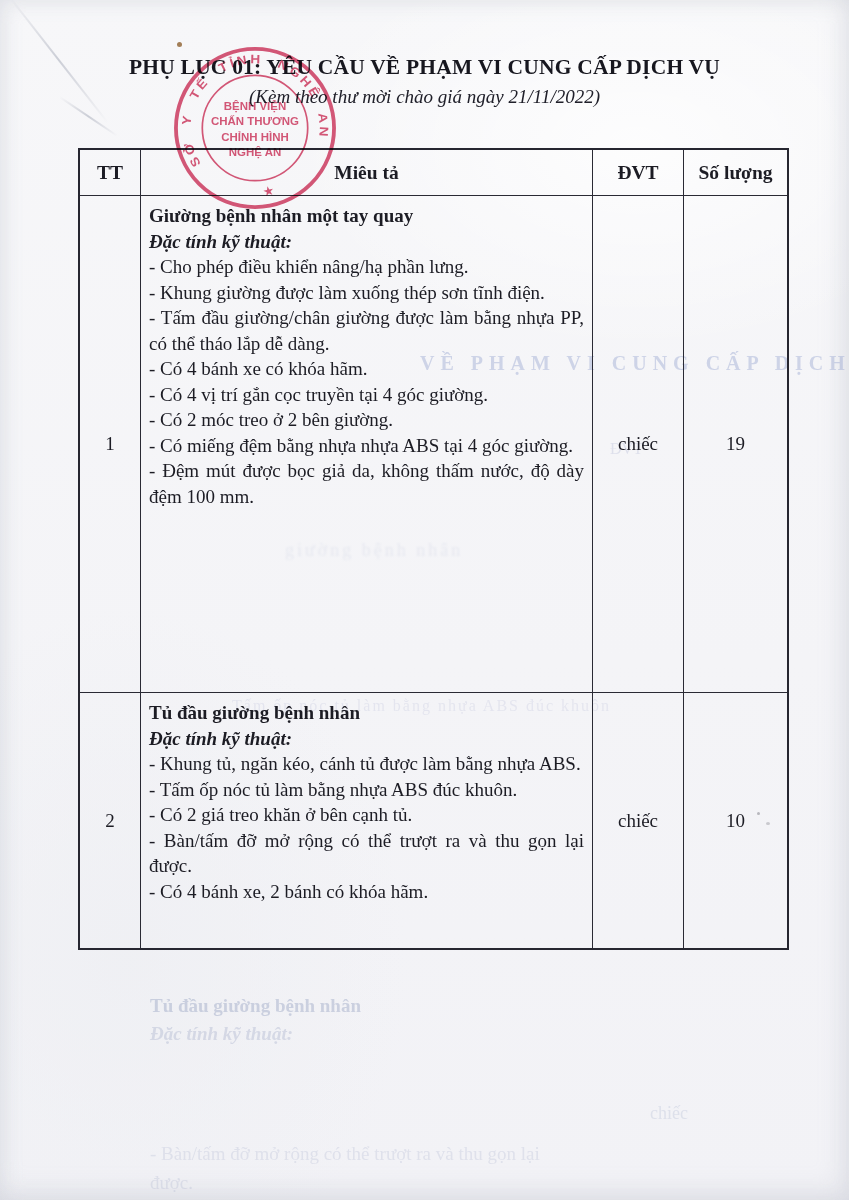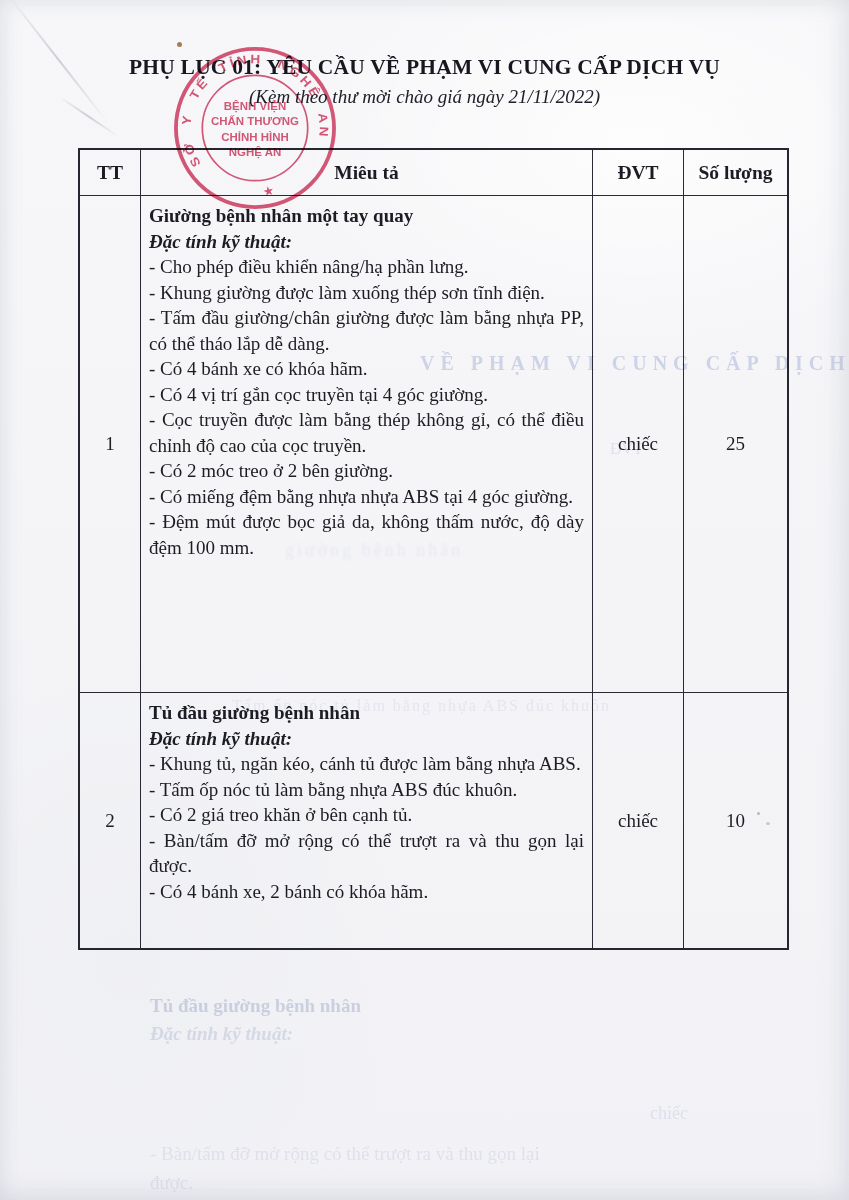--- a/index.html
+++ b/index.html
@@ -137,27 +137,26 @@
     <div class="tr row-1">
       <div class="td c-tt cell-num">1</div>
       <div class="td c-desc">
         <div class="item-title">Giường bệnh nhân một tay quay</div>
         <div class="spec-label">Đặc tính kỹ thuật:</div>
         <div class="spec">- Cho phép điều khiển nâng/hạ phần lưng.</div>
         <div class="spec">- Khung giường được làm xuống thép sơn tĩnh điện.</div>
         <div class="spec">- Tấm đầu giường/chân giường được làm bằng nhựa PP, có thể tháo lắp dễ dàng.</div>
         <div class="spec">- Có 4 bánh xe có khóa hãm.</div>
         <div class="spec">- Có 4 vị trí gắn cọc truyền tại 4 góc giường.</div>
-        <div class="spec">- Cọc truyền được làm bằng thép không gỉ, có thể điều chỉnh độ cao của cọc truyền.</div>
         <div class="spec">- Có 2 móc treo ở 2 bên giường.</div>
         <div class="spec">- Có miếng đệm bằng nhựa nhựa ABS tại 4 góc giường.</div>
         <div class="spec">- Đệm mút được bọc giả da, không thấm nước, độ dày đệm 100 mm.</div>
       </div>
       <div class="td c-dvt cell-unit">chiếc</div>
-      <div class="td c-qty cell-qty">25</div>
+      <div class="td c-qty cell-qty">19</div>
     </div>
 
     <div class="tr row-2">
       <div class="td c-tt cell-num">2</div>
       <div class="td c-desc">
         <div class="item-title">Tủ đầu giường bệnh nhân</div>
         <div class="spec-label">Đặc tính kỹ thuật:</div>
         <div class="spec">- Khung tủ, ngăn kéo, cánh tủ được làm bằng nhựa ABS.</div>
         <div class="spec">- Tấm ốp nóc tủ làm bằng nhựa ABS đúc khuôn.</div>
         <div class="spec">- Có 2 giá treo khăn ở bên cạnh tủ.</div>

